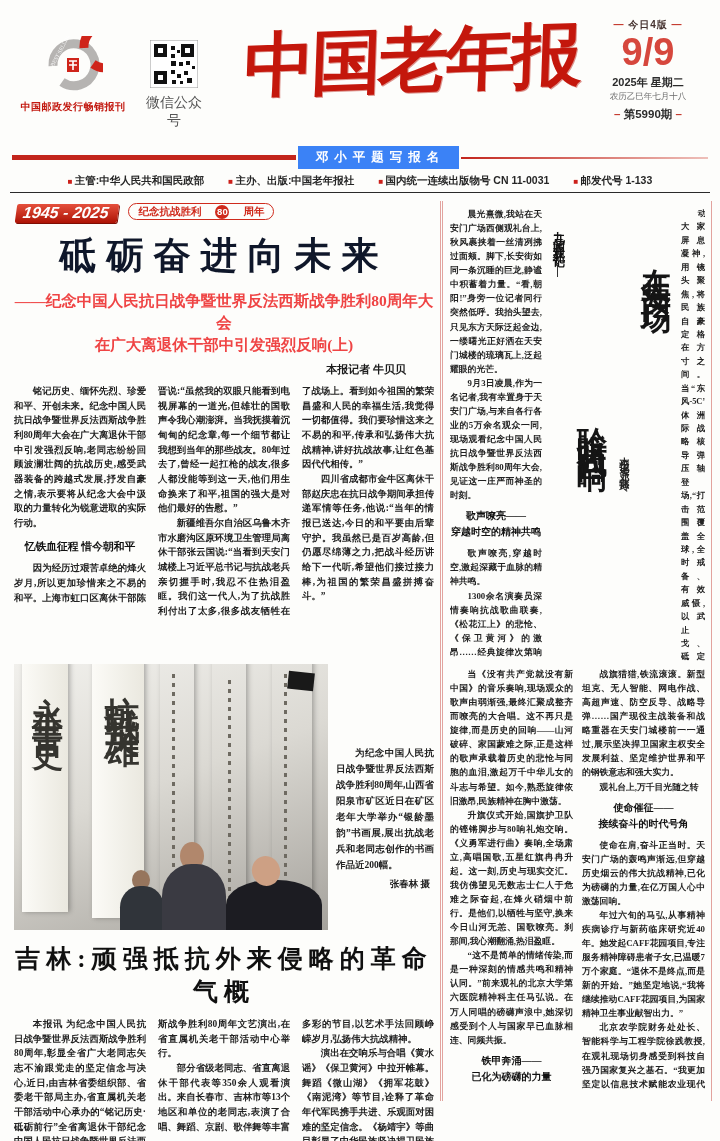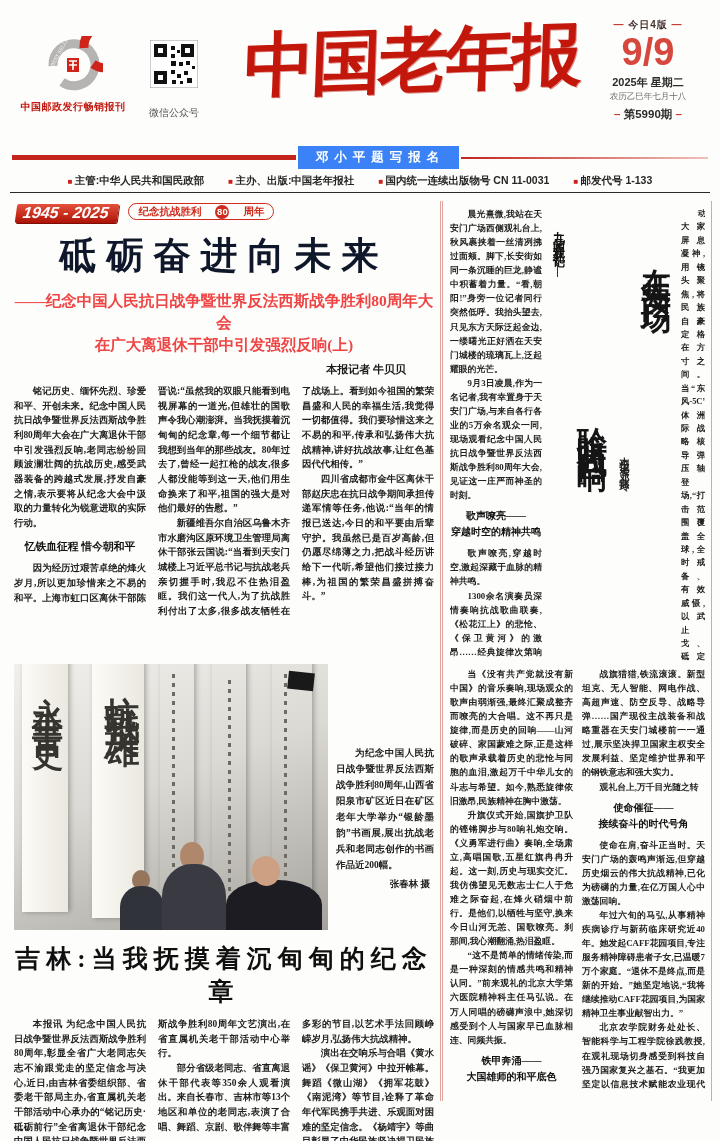--- a/index.html
+++ b/index.html
@@ -6,21 +6,21 @@
   html,body { background:#ffffff; }
   body { font-family:"Liberation Serif", serif; color:#1c1c1c; }
   .page { position:relative; width:720px; height:1141px; overflow:hidden; background:#fdfdfb; }
 
   
   .masthead { display:flex; align-items:flex-start; padding:10px 10px 0 12px; height:142px; }
   .mh-left { width:226px; display:flex; gap:12px; padding-top:26px; }
   .post-logo { width:122px; text-align:center; }
   .post-logo-caption { font-size:10px; font-weight:800; color:#c2180f; letter-spacing:0.5px; margin-top:2px; font-family:"Liberation Sans",sans-serif; }
   .qr-block { width:56px; text-align:center; padding-top:4px; }
-  .qr-caption { font-size:10px; color:#555; margin-top:14px; font-family:Liberation Sans, sans-serif; }
+  .qr-caption { font-size:14px; color:#555; margin-top:2px; font-family:Liberation Sans, sans-serif; }
   .mh-title { flex:1; text-align:center; font-size:70px; line-height:1; font-weight:900; color:#c4170c; font-family:"Liberation Serif",serif; transform:rotate(-2deg) skewX(-4deg); padding-top:16px; letter-spacing:-3px; text-shadow:1px 1px 0 rgba(180,20,8,.45); white-space:nowrap; }
   .mh-right { width:124px; text-align:center; padding-top:8px; font-family:Liberation Sans, sans-serif; }
   .mh-edition { font-size:10px; font-weight:700; color:#45322f; letter-spacing:1px; }
   .mh-edition::before,.mh-edition::after { content:"— "; color:#c4372c; }
   .mh-edition::after { content:" —"; }
   .mh-bigdate { font-size:38px; font-weight:800; color:#d6473d; line-height:1.1; }
   .mh-dateline { font-size:11px; font-weight:700; color:#2b2b2b; margin-top:1px; }
   .mh-lunar { font-size:8.5px; color:#6b6b6b; margin-top:1px; }
   .mh-issue { font-size:11.5px; font-weight:800; color:#2b2b2b; margin-top:4px; }
   .mh-issue::before,.mh-issue::after { content:"– "; color:#c4372c; }
@@ -207,21 +207,21 @@
           <div class="body-shape b2"></div>
           <div class="head h2"></div>
         </figure>
         <figcaption class="photo-caption">
           <div class="cap-text">为纪念中国人民抗日战争暨世界反法西斯战争胜利80周年,山西省阳泉市矿区近日在矿区老年大学举办“银龄墨韵”书画展,展出抗战老兵和老同志创作的书画作品近200幅。</div>
           <div class="photo-credit">张春林  摄</div>
         </figcaption>
       </div>
 
       <article class="bottom-article">
-        <h2 class="bottom-headline">吉林:当我抚摸着沉甸甸的纪念章</h2>
+        <h2 class="bottom-headline">吉林:顽强抵抗外来侵略的革命气概</h2>
         <div class="news-cols bottom-cols">
             <div class="para">本报讯  为纪念中国人民抗日战争暨世界反法西斯战争胜利80周年,彰显全省广大老同志矢志不渝跟党走的坚定信念与决心,近日,由吉林省委组织部、省委老干部局主办,省直属机关老干部活动中心承办的“铭记历史·砥砺前行”全省离退休干部纪念中国人民抗日战争暨世界反法西斯战争胜利80周年文艺演出,在省直属机关老干部活动中心举行。</div>
             <div class="para">部分省级老同志、省直离退休干部代表等350余人观看演出。来自长春市、吉林市等13个地区和单位的老同志,表演了合唱、舞蹈、京剧、歌伴舞等丰富多彩的节目,以艺术手法回顾峥嵘岁月,弘扬伟大抗战精神。</div>
             <div class="para">演出在交响乐与合唱《黄水谣》《保卫黄河》中拉开帷幕。舞蹈《微山湖》《拥军花鼓》《南泥湾》等节目,诠释了革命年代军民携手共进、乐观面对困难的坚定信念。《杨靖宇》等曲目彰显了中华民族坚决捍卫民族利益、顽强抵抗外来侵略的革命气概。《祖国颂》《五星红旗》《不忘初心》《胜利欢歌》《向往》等节目,展现了老同志矢志不渝、丹心向党的深厚情怀。在全场齐唱《歌唱祖国》的雄壮旋律中,演出圆满落幕。</div>
           </div>
       </article>
     </section>
 
     <aside class="right-col">
       <div class="rt-top">
@@ -241,21 +241,21 @@
         </div>
         <div class="rt-c2">
             <div class="para">动。大家屏息凝神,用镜头聚焦,将民族自豪定格在方寸之间。当“东风-5C”液体洲际战略核导弹压轴登场,“打击范围覆盖全球,全时戒备、有效威慑,以武止戈、砥定乾坤”的解说词铿锵激昂。顷刻间,全场沸腾,欢呼如潮。</div>
           </div>
       </div>
       <div class="rt-bottom">
           <div class="para">当《没有共产党就没有新中国》的音乐奏响,现场观众的歌声由弱渐强,最终汇聚成整齐而嘹亮的大合唱。这不再只是旋律,而是历史的回响——山河破碎、家国蒙难之际,正是这样的歌声承载着历史的悲怆与同胞的血泪,激起万千中华儿女的斗志与希望。如今,熟悉旋律依旧激昂,民族精神在胸中激荡。</div>
           <div class="para">升旗仪式开始,国旗护卫队的铿锵脚步与80响礼炮交响。《义勇军进行曲》奏响,全场肃立,高唱国歌,五星红旗冉冉升起。这一刻,历史与现实交汇。我仿佛望见无数志士仁人于危难之际奋起,在烽火硝烟中前行。是他们,以牺牲与坚守,换来今日山河无恙、国歌嘹亮。刹那间,我心潮翻涌,热泪盈眶。</div>
           <div class="para">“这不是简单的情绪传染,而是一种深刻的情感共鸣和精神认同。”前来观礼的北京大学第六医院精神科主任马弘说。在万人同唱的磅礴声浪中,她深切感受到个人与国家早已血脉相连、同频共振。</div>
           <div class="col-subhead">铁甲奔涌——
-大国雄师的和平底色</div>
+已化为磅礴的力量</div>
           <div class="para">战旗猎猎,铁流滚滚。新型坦克、无人智能、网电作战、高超声速、防空反导、战略导弹……国产现役主战装备和战略重器在天安门城楼前一一通过,展示坚决捍卫国家主权安全发展利益、坚定维护世界和平的钢铁意志和强大实力。</div>
           <div class="para">观礼台上,万千目光随之转</div>
           <div class="col-subhead">使命催征——
 接续奋斗的时代号角</div>
           <div class="para">使命在肩,奋斗正当时。天安门广场的轰鸣声渐远,但穿越历史烟云的伟大抗战精神,已化为磅礴的力量,在亿万国人心中激荡回响。</div>
           <div class="para">年过六旬的马弘,从事精神疾病诊疗与新药临床研究近40年。她发起CAFF花园项目,专注服务精神障碍患者子女,已温暖7万个家庭。“退休不是终点,而是新的开始。”她坚定地说,“我将继续推动CAFF花园项目,为国家精神卫生事业献智出力。”</div>
           <div class="para">北京农学院财务处处长、智能科学与工程学院徐践教授,在观礼现场切身感受到科技自强乃国家复兴之基石。“我更加坚定以信息技术赋能农业现代化的使命。未来,我将带领团队培育更多知农爱农、掌握智能科技的新农人,在乡村振兴征程中奋力前行,为农业强国建设贡献全部力量。”</div>
         </div>
     </aside>
   </main>

